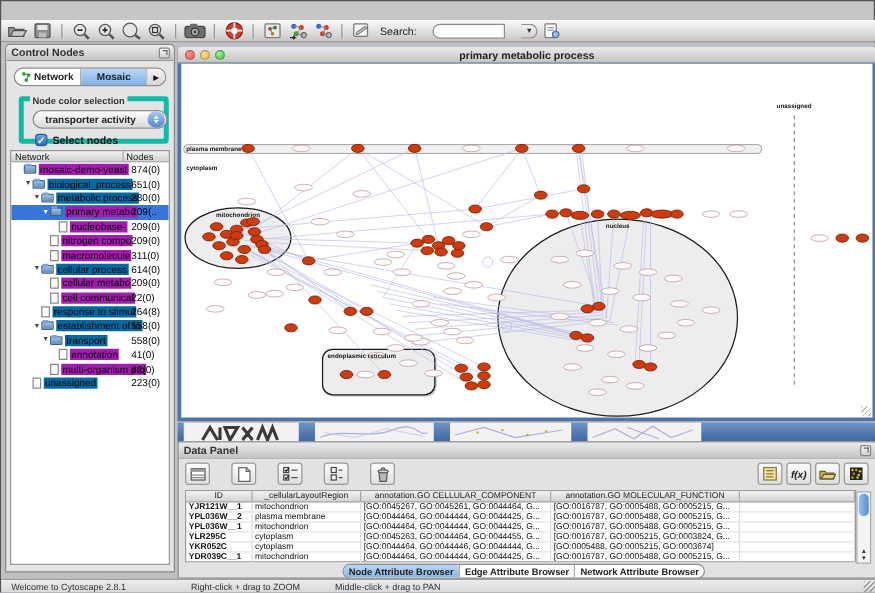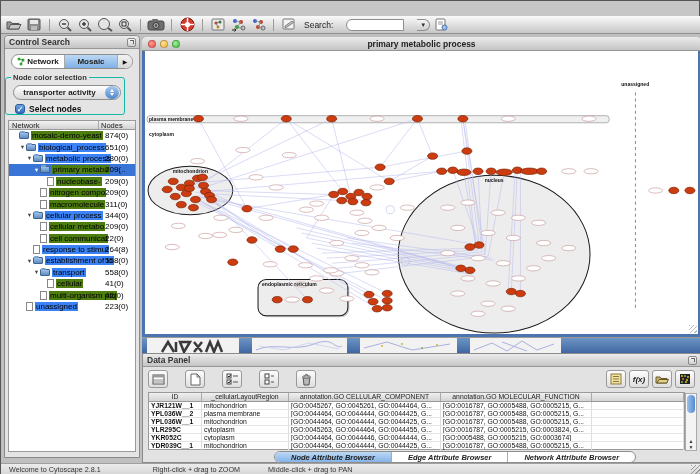--- a/index.html
+++ b/index.html
@@ -49,22 +49,22 @@
   .float-ic:after { content:""; position:absolute; right:1px; top:1px; width:3px; height:3px; border-top:1px solid #666; border-right:1px solid #666; }
 
   .cp-tabs { position:absolute; left:6px; top:18px; width:122px; height:15px; display:flex;
     border:1px solid #8e8e8e; border-radius:8px; overflow:hidden; background:#fff; }
   .cp-tab { flex:1; display:flex; align-items:center; justify-content:center; gap:2px;
     font-size:8px; font-weight:bold; color:#222; border-right:1px solid #aaa; }
   .cp-tab.sel { background:linear-gradient(#bcd8f4,#7fb0e6); }
   .cp-tab-arrow { width:14px; display:flex; align-items:center; justify-content:center;
     font-size:6px; color:#111; background:linear-gradient(#f4f4f4,#d6d6d6); }
 
-  .groupbox { position:absolute; left:0; top:41px; width:120px; height:38px;
-    border:1px solid #14b8a6; border-radius:3px; }
+  .groupbox { position:absolute; left:10px; top:41px; width:120px; height:38px;
+    border:4px solid #14b8a6; border-radius:3px; }
   .groupbox-label { position:absolute; left:5px; top:-5px; background:#e4e4e4; padding:0 2px;
     font-size:7.5px; font-weight:bold; color:#333; }
   .combo { position:absolute; left:7px; top:7px; width:108px; height:15px;
     border:1px solid #8e8e8e; border-radius:8px; background:linear-gradient(#ffffff,#d9d9d9);
     display:flex; align-items:center; }
   .combo-text { flex:1; font-size:8px; font-weight:bold; color:#222; text-align:center; }
   .combo-step { width:14px; height:13px; margin-right:1px; border-radius:7px;
     background:linear-gradient(#a9c9ee,#4f87cf); display:flex; flex-direction:column;
     align-items:center; justify-content:center; gap:1px; }
   .arr-up { width:0; height:0; border-left:2.5px solid transparent; border-right:2.5px solid transparent; border-bottom:3px solid #fff; }
@@ -83,22 +83,22 @@
   .trow { position:relative; height:11.4px; display:flex; align-items:center; white-space:nowrap; overflow:hidden; }
   .trow.sel { background:#3875d7; }
   .ind { display:inline-block; height:1px; }
   .tri { font-size:5.5px; color:#444; width:7px; text-align:center; }
   .trow.sel .tri { color:#fff; }
   .fold { width:10px; height:7px; background:linear-gradient(#9dc0e8,#5d8cc0); border:1px solid #41648c;
     border-radius:1px; margin-right:2px; position:relative; flex:none; }
   .fold:before { content:""; position:absolute; left:0; top:-2px; width:5px; height:2px; background:#7ba3cf; border-radius:1px 1px 0 0; }
   .file { width:7px; height:9px; background:#fff; border:1px solid #888; margin-right:2px; flex:none; }
   .tlab { font-size:8px; color:#000; padding:0 1px; line-height:9px; }
-  .tlab.green { background:#4d7c0f; }
-  .tlab.red { background:#3b82f6; }
+  .tlab.green { background:#a21caf; }
+  .tlab.red { background:#0369a1; }
   .tcnt { position:absolute; left:96px; font-size:8px; color:#000; }
   .trow.sel .tcnt { color:#000; }
 
   
   .netwin { position:absolute; left:141px; top:3px; width:559px; height:300px;
     background:#4c74ae; border-radius:4px 4px 0 0; }
   .netwin .panel-titlebar { border-radius:4px 4px 0 0; height:14px; }
   .net-title { width:100%; text-align:center; font-size:8.5px; font-weight:bold; color:#222; }
   .net-lights { position:absolute; left:6px; top:3px; display:flex; gap:4px; }
   .net-canvas { position:absolute; left:3px; right:3px; top:14px; bottom:3px; background:#fff; overflow:hidden; }
@@ -125,21 +125,21 @@
   .dp-row { display:flex; height:8.1px; border-bottom:1px solid #e4e4e4; }
   .dp-cell { font-size:6.8px; color:#111; overflow:hidden; white-space:nowrap; border-right:1px solid #ddd; padding-left:2px; }
   .dp-cell.id { font-weight:bold; }
   .dp-scroll { position:absolute; right:-13px; top:0; width:12px; height:58px; background:#f4f4f4; border:1px solid #aaa; }
   .dp-thumb { position:absolute; left:1px; top:1px; width:8px; height:18px; border-radius:4px;
     background:linear-gradient(90deg,#9cc0ea,#548cd0); }
   .dp-sarrows { position:absolute; left:0; bottom:0; width:10px; font-size:5px; color:#333; text-align:center; line-height:6px; }
   .dp-tabs { position:absolute; left:131px; top:97px; height:12px; display:flex;
     border:1px solid #8e8e8e; border-radius:7px; overflow:hidden; background:#fff; }
   .dp-tab { display:flex; align-items:center; justify-content:center; font-size:7.5px; font-weight:bold;
-    color:#222; padding:0 16px; border-right:1px solid #aaa; white-space:nowrap;font-style:italic; }
+    color:#222; padding:0 4px; border-right:1px solid #aaa; white-space:nowrap; }
   .dp-tab:last-child { border-right:none; }
   .dp-tab.sel { background:linear-gradient(#bcd8f4,#85b4e8); }
 
   
   .statusbar { position:absolute; left:0; top:462px; width:700px; height:12px;
     background:linear-gradient(#ececec,#d6d6d6); border-top:1px solid #a0a0a0; display:flex; align-items:center; }
   .status-item { font-size:7.2px; color:#333; }
   .s1 { margin-left:8px; } .s2 { margin-left:52px; } .s3 { margin-left:28px; }
   .sgrip { position:absolute; right:1px; bottom:1px; width:9px; height:9px;
     background:repeating-linear-gradient(135deg,#999 0 1px,transparent 1px 3px); }
@@ -266,21 +266,21 @@
           <line x1="3" y1="6" x2="8" y2="6" stroke="#999"></line>
           <circle cx="9.5" cy="9.5" r="2.5" fill="#9cc0ea" stroke="#4a72aa"></circle>
         </svg>
     </span>
   </div>
 
   <div class="workspace">
 
     <div class="cpanel">
       <div class="panel-titlebar">
-        <span class="panel-title">Control Search</span>
+        <span class="panel-title">Control Nodes</span>
         <span class="float-ic"></span>
       </div>
       <div class="cp-tabs">
         <span class="cp-tab">
           <svg width="8" height="9">
               <circle cx="2" cy="2" r="1.5" fill="#2fae2f"></circle>
               <circle cx="6" cy="3" r="1.5" fill="#2fae2f"></circle>
               <circle cx="4" cy="7" r="1.5" fill="#2fae2f"></circle>
               <line x1="2" y1="2" x2="6" y2="3" stroke="#2a7a2a" stroke-width=".7"></line>
               <line x1="4" y1="7" x2="6" y2="3" stroke="#2a7a2a" stroke-width=".7"></line>
@@ -361,21 +361,21 @@
               <span class="tri"></span>
               <span class="file"></span>
               <span class="tlab green">macromolecule</span>
               <span class="tcnt">311(0)</span>
             </div>
             <div class="trow">
               <span class="ind" style="width: 17px;"></span>
               <span class="tri">▼</span>
               <span class="fold"></span>
               <span class="tlab red">cellular process</span>
-              <span class="tcnt">344(0)</span>
+              <span class="tcnt">614(0)</span>
             </div>
             <div class="trow">
               <span class="ind" style="width: 24px;"></span>
               <span class="tri"></span>
               <span class="file"></span>
               <span class="tlab green">cellular metabo</span>
               <span class="tcnt">209(0)</span>
             </div>
             <div class="trow">
               <span class="ind" style="width: 24px;"></span>
@@ -402,21 +402,21 @@
               <span class="ind" style="width: 24px;"></span>
               <span class="tri">▼</span>
               <span class="fold"></span>
               <span class="tlab red">transport</span>
               <span class="tcnt">558(0)</span>
             </div>
             <div class="trow">
               <span class="ind" style="width: 31px;"></span>
               <span class="tri"></span>
               <span class="file"></span>
-              <span class="tlab green">cellular</span>
+              <span class="tlab green">annotation</span>
               <span class="tcnt">41(0)</span>
             </div>
             <div class="trow">
               <span class="ind" style="width: 24px;"></span>
               <span class="tri"></span>
               <span class="file"></span>
               <span class="tlab green">multi-organism pro</span>
               <span class="tcnt">42(0)</span>
             </div>
             <div class="trow">

